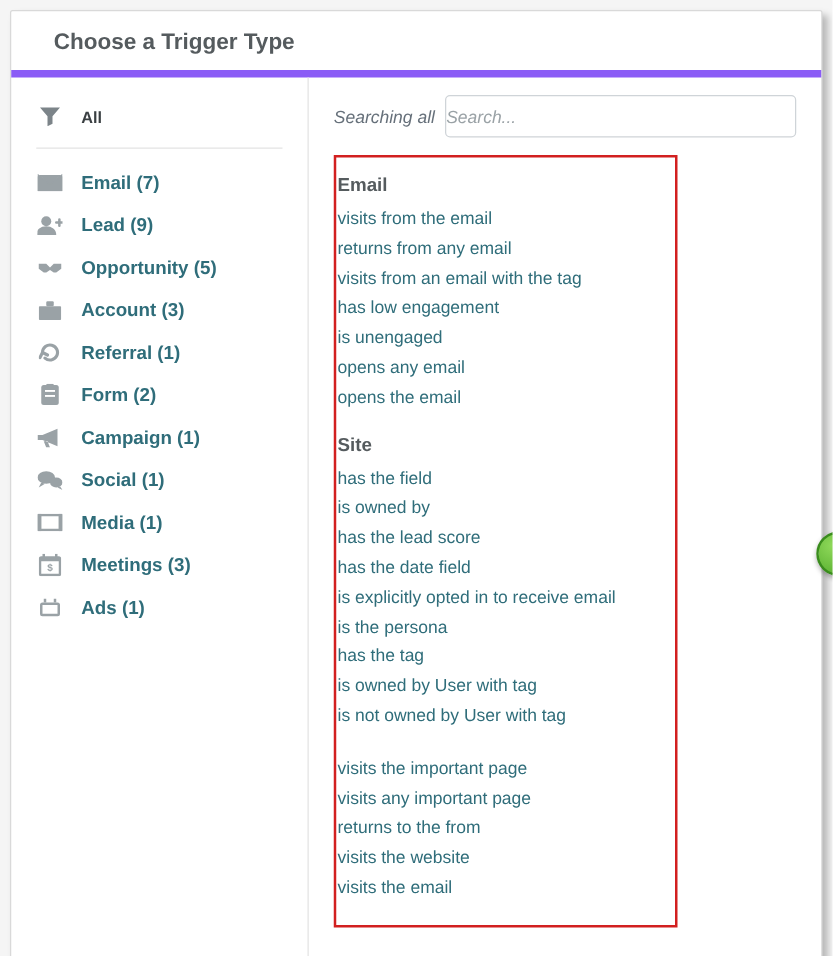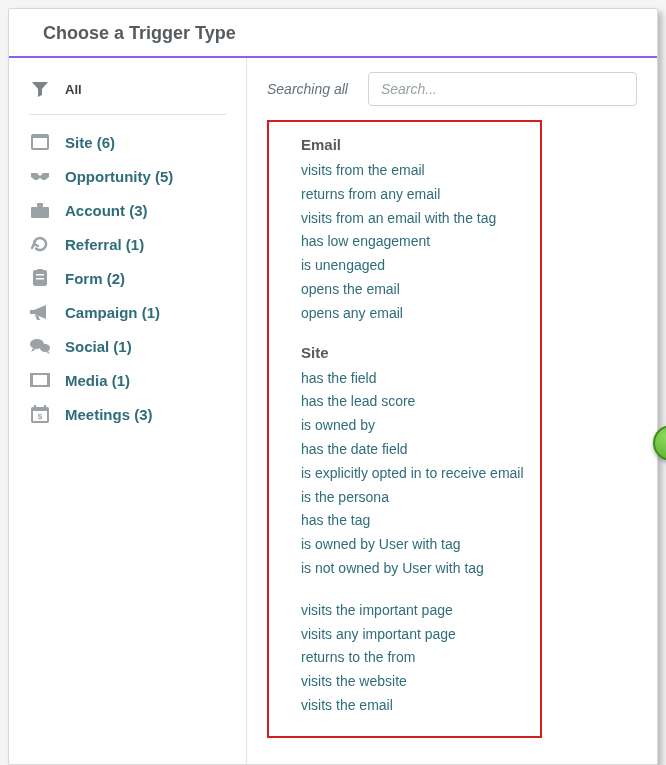--- a/index.html
+++ b/index.html
@@ -11,21 +11,21 @@
   .window {
     width: 650px;
     background: #fff;
     border: 1px solid #d9d9d9;
     border-radius: 2px;
     box-shadow: 4px 4px 6px rgba(0,0,0,0.25);
     position: relative;
   }
   .titlebar {
     padding: 14px 22px 12px 34px;
-    border-bottom: 2px solid #8b5cf6;
+    border-bottom: 6px solid #8b5cf6;
   }
   .titlebar h1 {
     font-size: 18px;
     font-weight: 600;
     color: #555b5e;
   }
   .body { display: flex; }
   .sidebar {
     width: 238px;
     border-right: 1px solid #e3e3e3;
@@ -57,43 +57,43 @@
     margin: 8px 20px 10px 20px;
   }
   .content {
     flex: 1;
     padding: 14px 20px 26px 20px;
     min-height: 680px;
   }
   .search-row {
     display: flex;
     align-items: center;
-    gap: 20px;
+    gap: 8px;
     margin-bottom: 14px;
   }
   .search-label {
     font-style: italic;
     color: #66707a;
     font-size: 14px;
     flex: 0 0 auto;
   }
   .search-input {
     flex: 1;
     height: 34px;
     border: 1px solid #cfd4d8;
     border-radius: 4px;
-    padding: 0 12px;
+    padding: 0 0;
     font-size: 14px;
     font-style: italic;
     color: #888;
   }
   .search-input::placeholder { color:#9aa2a6; font-style: italic; }
   .list-frame {
     border: 2px solid #d22020;
-    padding: 14px 16px 18px 32px;
+    padding: 14px 16px 18px 1px;
     width: 275px;
   }
   .group { margin-bottom: 18px; }
   .group:last-child { margin-bottom: 0; }
   .group-title {
     font-size: 15px;
     font-weight: 700;
     color: #555b5e;
     margin-bottom: 6px;
   }
@@ -138,26 +138,36 @@
           <svg width="18" height="16" viewBox="0 0 18 16">
               <path fill="currentColor" d="M1 1h16l-6 7v6l-4 2V8L1 1z"></path>
             </svg>
         </span>
         <span>All</span>
       </div>
       <div class="side-sep"></div>
       <div id="side-list">
           <div class="side-item">
             <span class="icon">
-              <svg width="18" height="16" viewBox="0 0 18 16">
-                <rect fill="currentColor" x="0" y="0" width="18" height="16" rx="2"></rect>
-                <rect fill="#fff" x="2" y="4" width="14" height="10"></rect>
-              </svg>
-            </span>
-            <span>Site (6)</span>
+              <svg width="20" height="14" viewBox="0 0 20 14">
+                <path fill="currentColor" d="M0 0h20v14H0z M0 0l10 7L20 0" stroke="#fff" stroke-width="0"></path>
+                <path fill="#fff" d="M0 1l10 6L20 1V0H0z" opacity="0"></path>
+                <path fill="currentColor" d="M1 1h18L10 8 1 1zM0 2v12h20V2l-10 7L0 2z"></path>
+              </svg>
+            </span>
+            <span>Email (7)</span>
+          </div>
+          <div class="side-item">
+            <span class="icon">
+              <svg width="20" height="16" viewBox="0 0 20 16">
+                <circle fill="currentColor" cx="7" cy="5" r="4"></circle>
+                <path fill="currentColor" d="M0 16c0-4 3-6 7-6s7 2 7 6H0zM15 6h5M17.5 3.5v5" stroke="currentColor" stroke-width="2" stroke-linecap="round"></path>
+              </svg>
+            </span>
+            <span>Lead (9)</span>
           </div>
           <div class="side-item">
             <span class="icon">
               <svg width="22" height="14" viewBox="0 0 22 14">
                 <path fill="currentColor" d="M2 4h6l3 3 3-3h6v4l-4 3h-2l-3-2-3 2H6L2 8z"></path>
               </svg>
             </span>
             <span>Opportunity (5)</span>
           </div>
           <div class="side-item">
@@ -222,46 +232,56 @@
             <span class="icon">
               <svg width="18" height="18" viewBox="0 0 18 18">
                 <rect fill="currentColor" x="0" y="2" width="18" height="16" rx="2"></rect>
                 <rect fill="#fff" x="2" y="6" width="14" height="10"></rect>
                 <rect fill="currentColor" x="3" y="0" width="2" height="4"></rect>
                 <rect fill="currentColor" x="13" y="0" width="2" height="4"></rect>
                 <text x="9" y="14" text-anchor="middle" font-size="8" fill="currentColor">$</text>
               </svg>
             </span>
             <span>Meetings (3)</span>
+          </div>
+          <div class="side-item">
+            <span class="icon">
+              <svg width="20" height="16" viewBox="0 0 20 16">
+                <rect fill="currentColor" x="2" y="4" width="16" height="11" rx="2"></rect>
+                <rect fill="#fff" x="4" y="6" width="12" height="7"></rect>
+                <path fill="currentColor" d="M6 1v3M14 1v3" stroke="currentColor" stroke-width="2"></path>
+              </svg>
+            </span>
+            <span>Ads (1)</span>
           </div>
         </div>
     </div>
 
     <div class="content">
       <div class="search-row">
         <span class="search-label">Searching all</span>
         <input class="search-input" placeholder="Search..." style="">
       </div>
       <div class="list-frame">
         <div id="groups">
             <div class="group">
               <div class="group-title">Email</div>
               <a class="trigger">visits from the email</a>
               <a class="trigger">returns from any email</a>
               <a class="trigger">visits from an email with the tag</a>
               <a class="trigger">has low engagement</a>
               <a class="trigger">is unengaged</a>
+              <a class="trigger">opens any email</a>
               <a class="trigger">opens the email</a>
-              <a class="trigger">opens any email</a>
             </div>
             <div class="group">
               <div class="group-title">Site</div>
               <a class="trigger">has the field</a>
+              <a class="trigger">is owned by</a>
               <a class="trigger">has the lead score</a>
-              <a class="trigger">is owned by</a>
               <a class="trigger">has the date field</a>
               <a class="trigger">is explicitly opted in to receive email</a>
               <a class="trigger">is the persona</a>
               <a class="trigger">has the tag</a>
               <a class="trigger">is owned by User with tag</a>
               <a class="trigger">is not owned by User with tag</a>
             </div>
             <div class="group">
               <a class="trigger">visits the important page</a>
               <a class="trigger">visits any important page</a>

